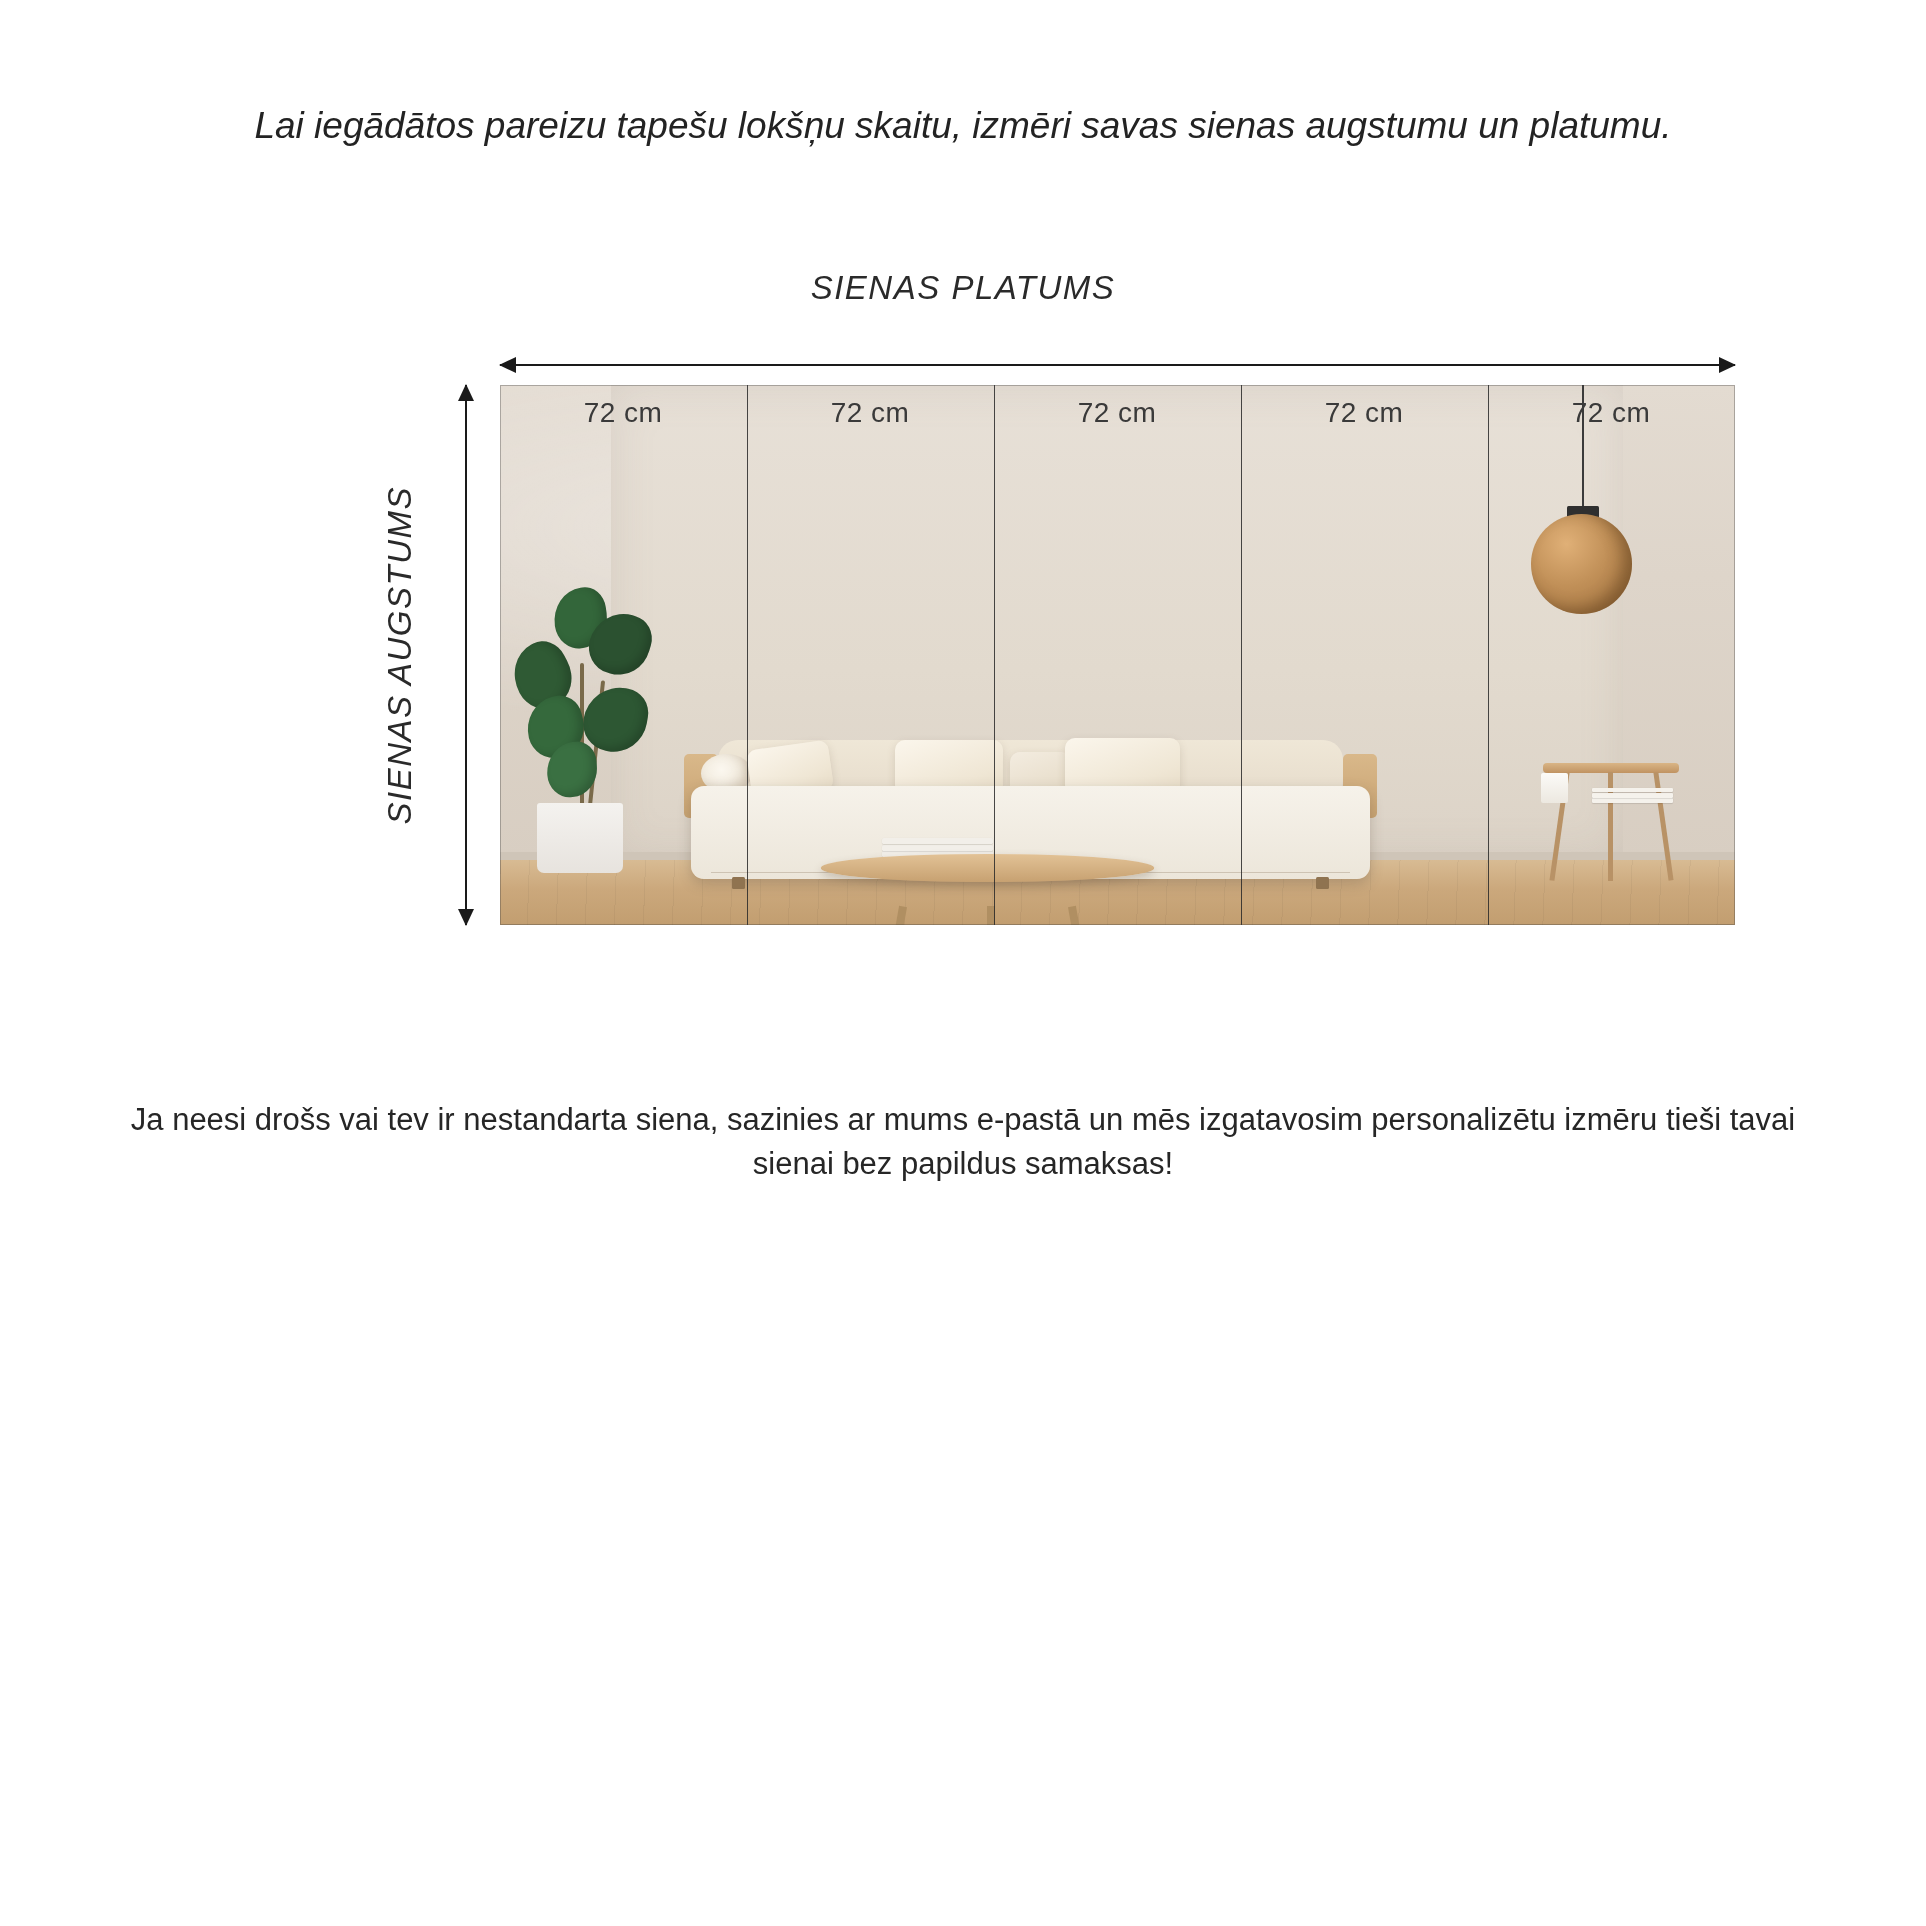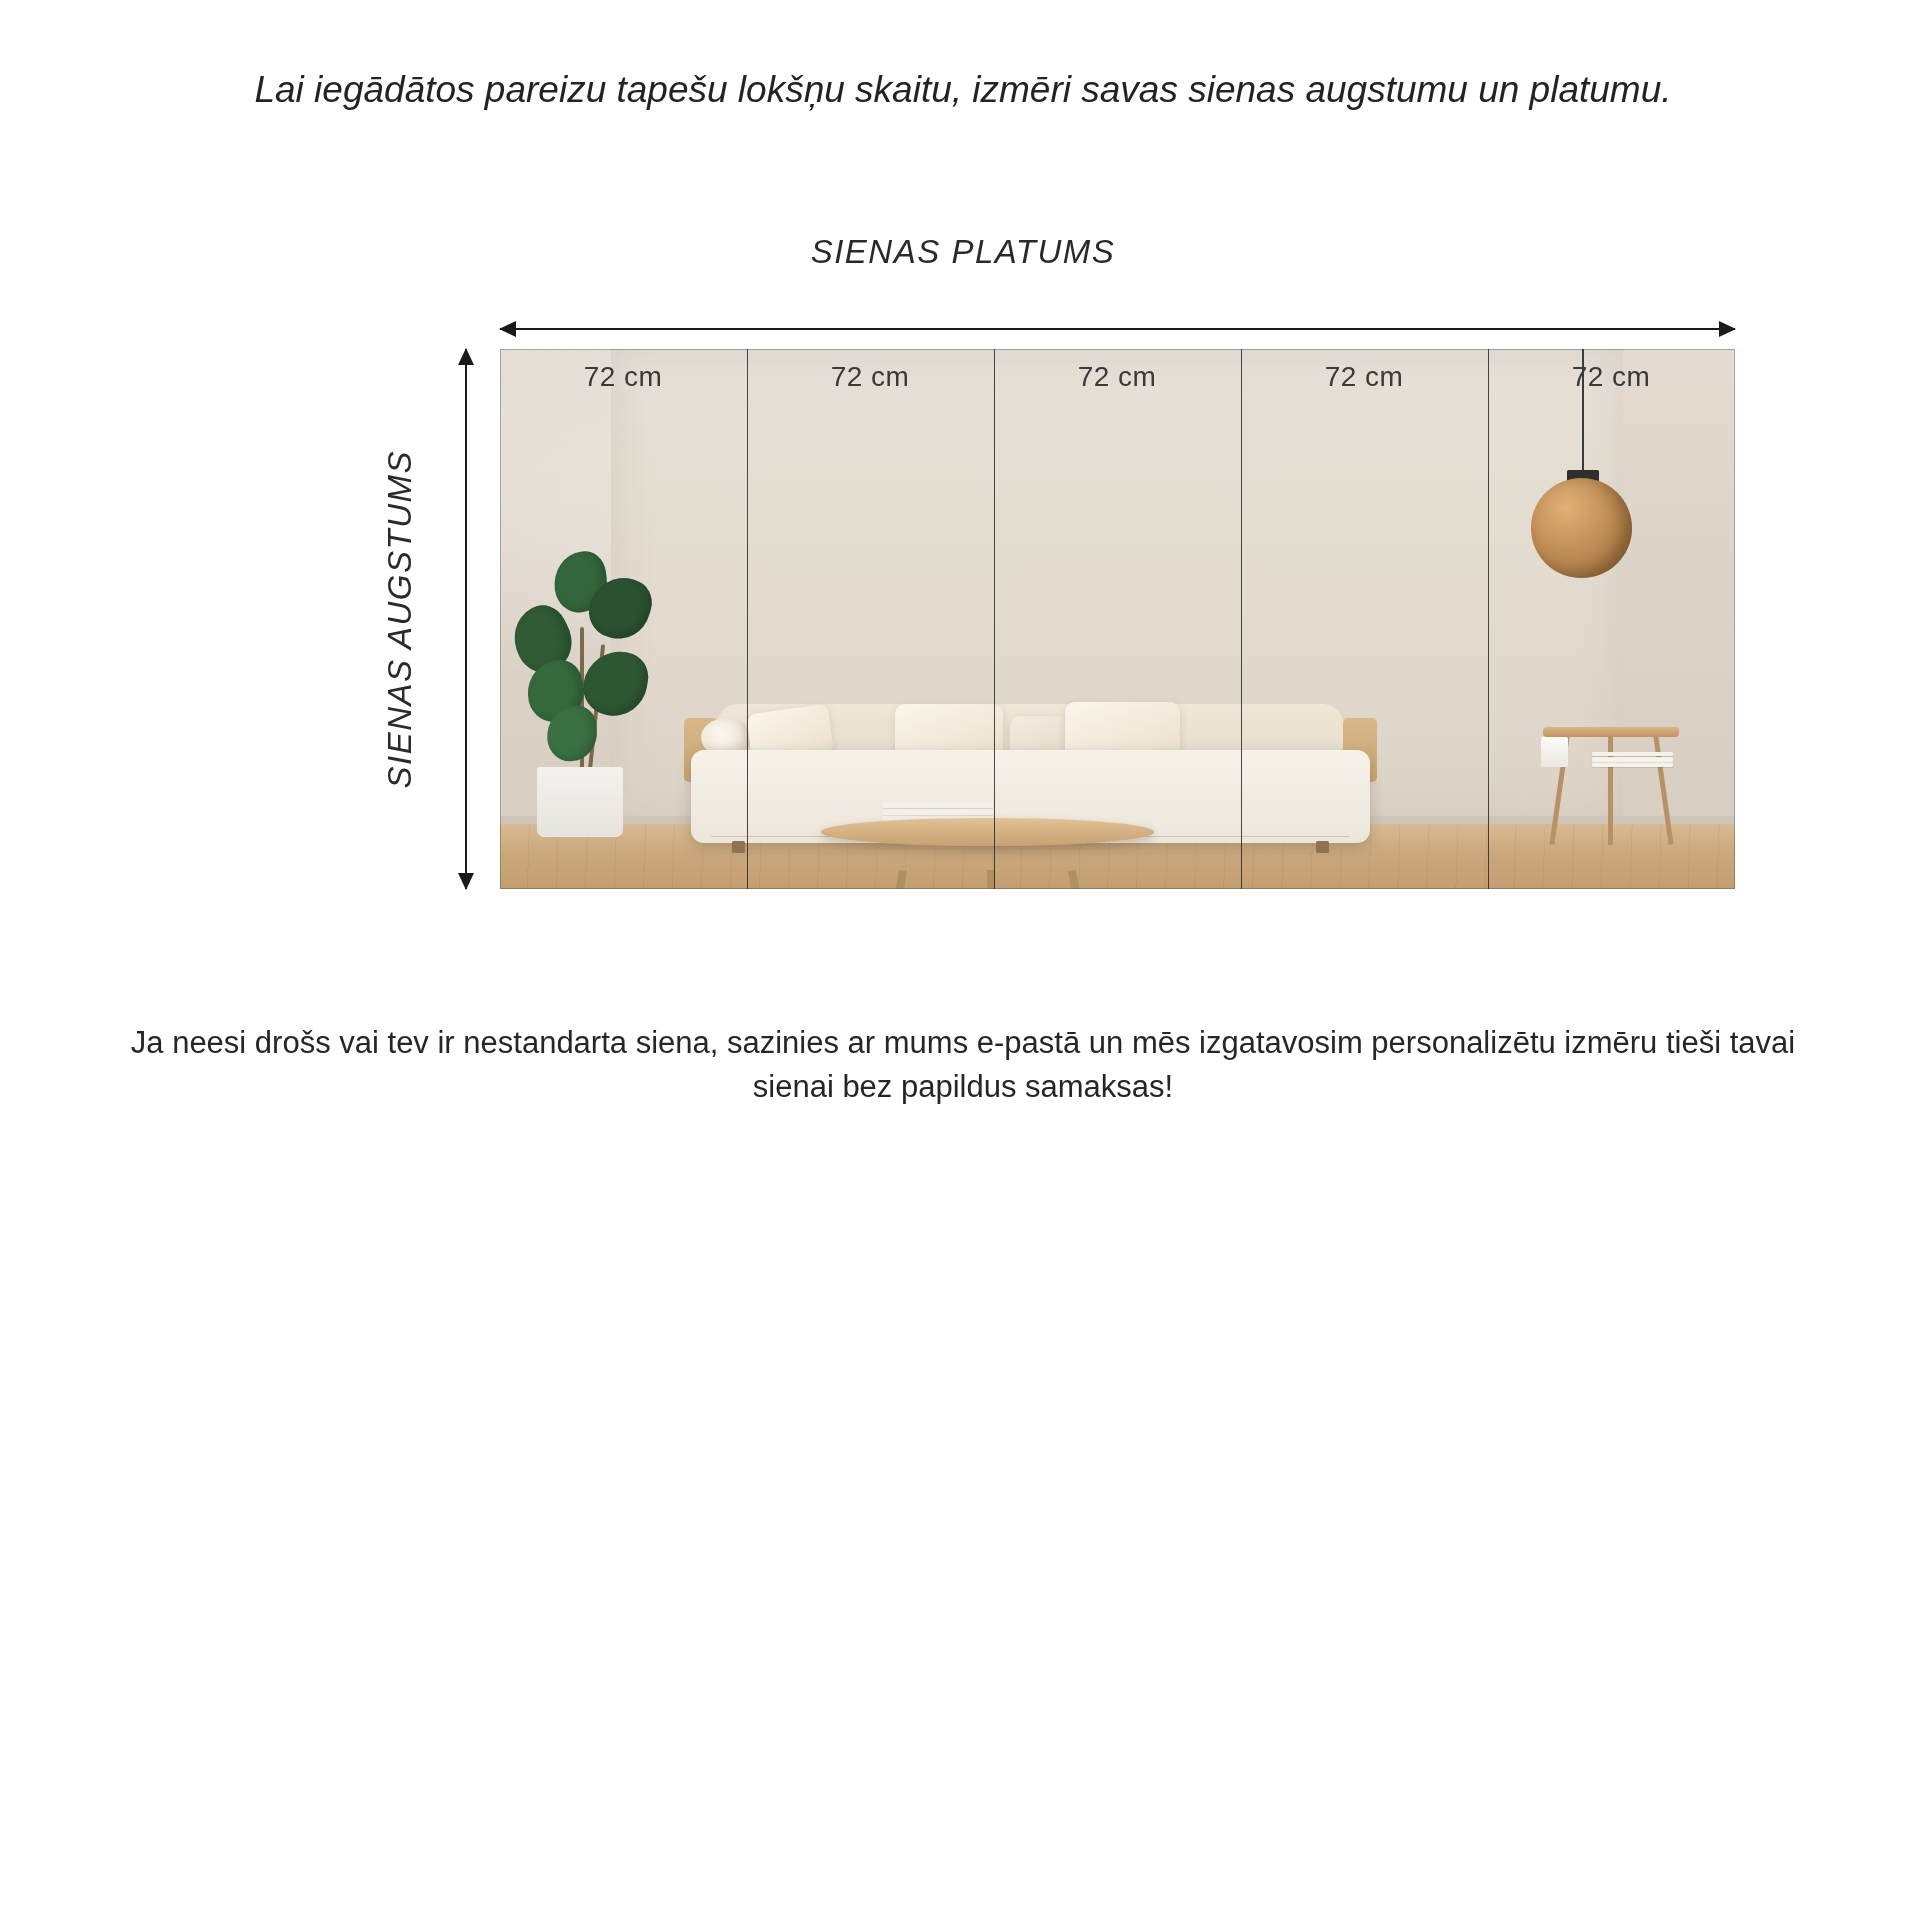--- a/index.html
+++ b/index.html
@@ -31,21 +31,21 @@
     font-size: 60px;
     letter-spacing: 5.4px;
     font-weight: 400;
     color: #1f1f1f;
     text-align: center;
     line-height: 1.1;
   }
 
   
   .intro {
-    margin-top: 64px;
+    margin-top: 100px;
     width: 1627px;
     text-align: center;
     font-style: italic;
     font-size: 37px;
     line-height: 1.42;
     color: #232323;
   }
 
   
   .diagram-wrap {
@@ -468,21 +468,21 @@
     text-align: center;
     font-style: italic;
     font-size: 39px;
     line-height: 1.45;
     color: #1f1f1f;
   }
   .mid-text b { font-weight: 700; }
 
   
   .footer {
-    margin-top: 78px;
+    margin-top: 119px;
     width: 1726px;
     text-align: center;
     font-size: 31px;
     line-height: 1.45;
     color: #262626;
   }
 </style>
 </head>
 <body>
 

